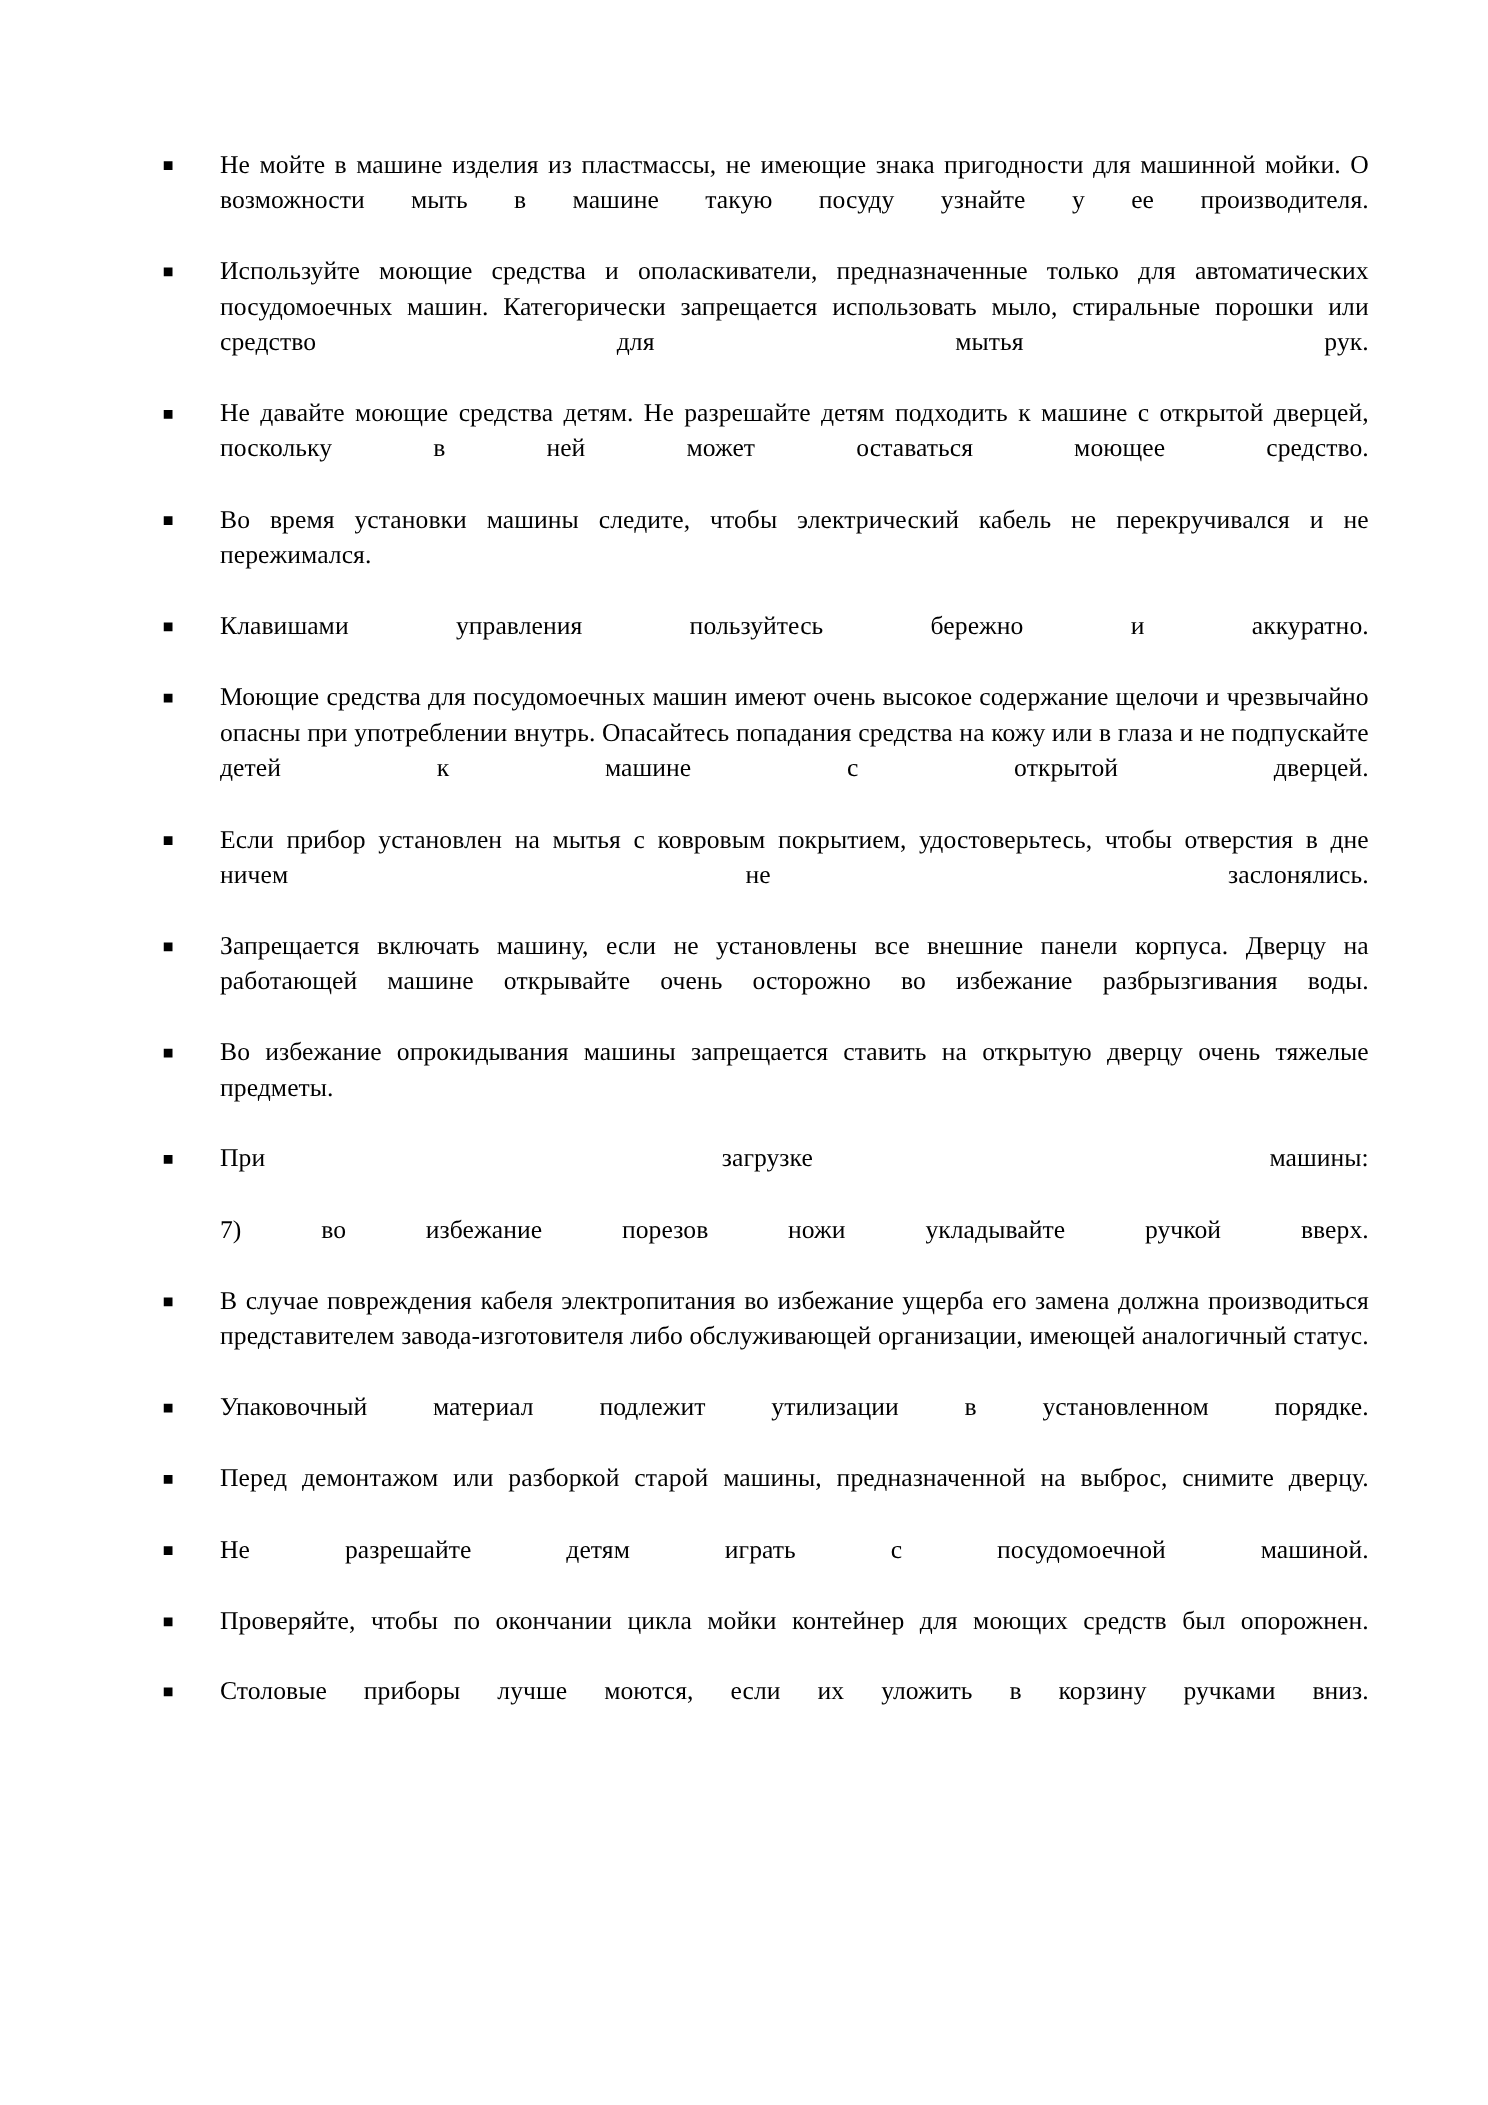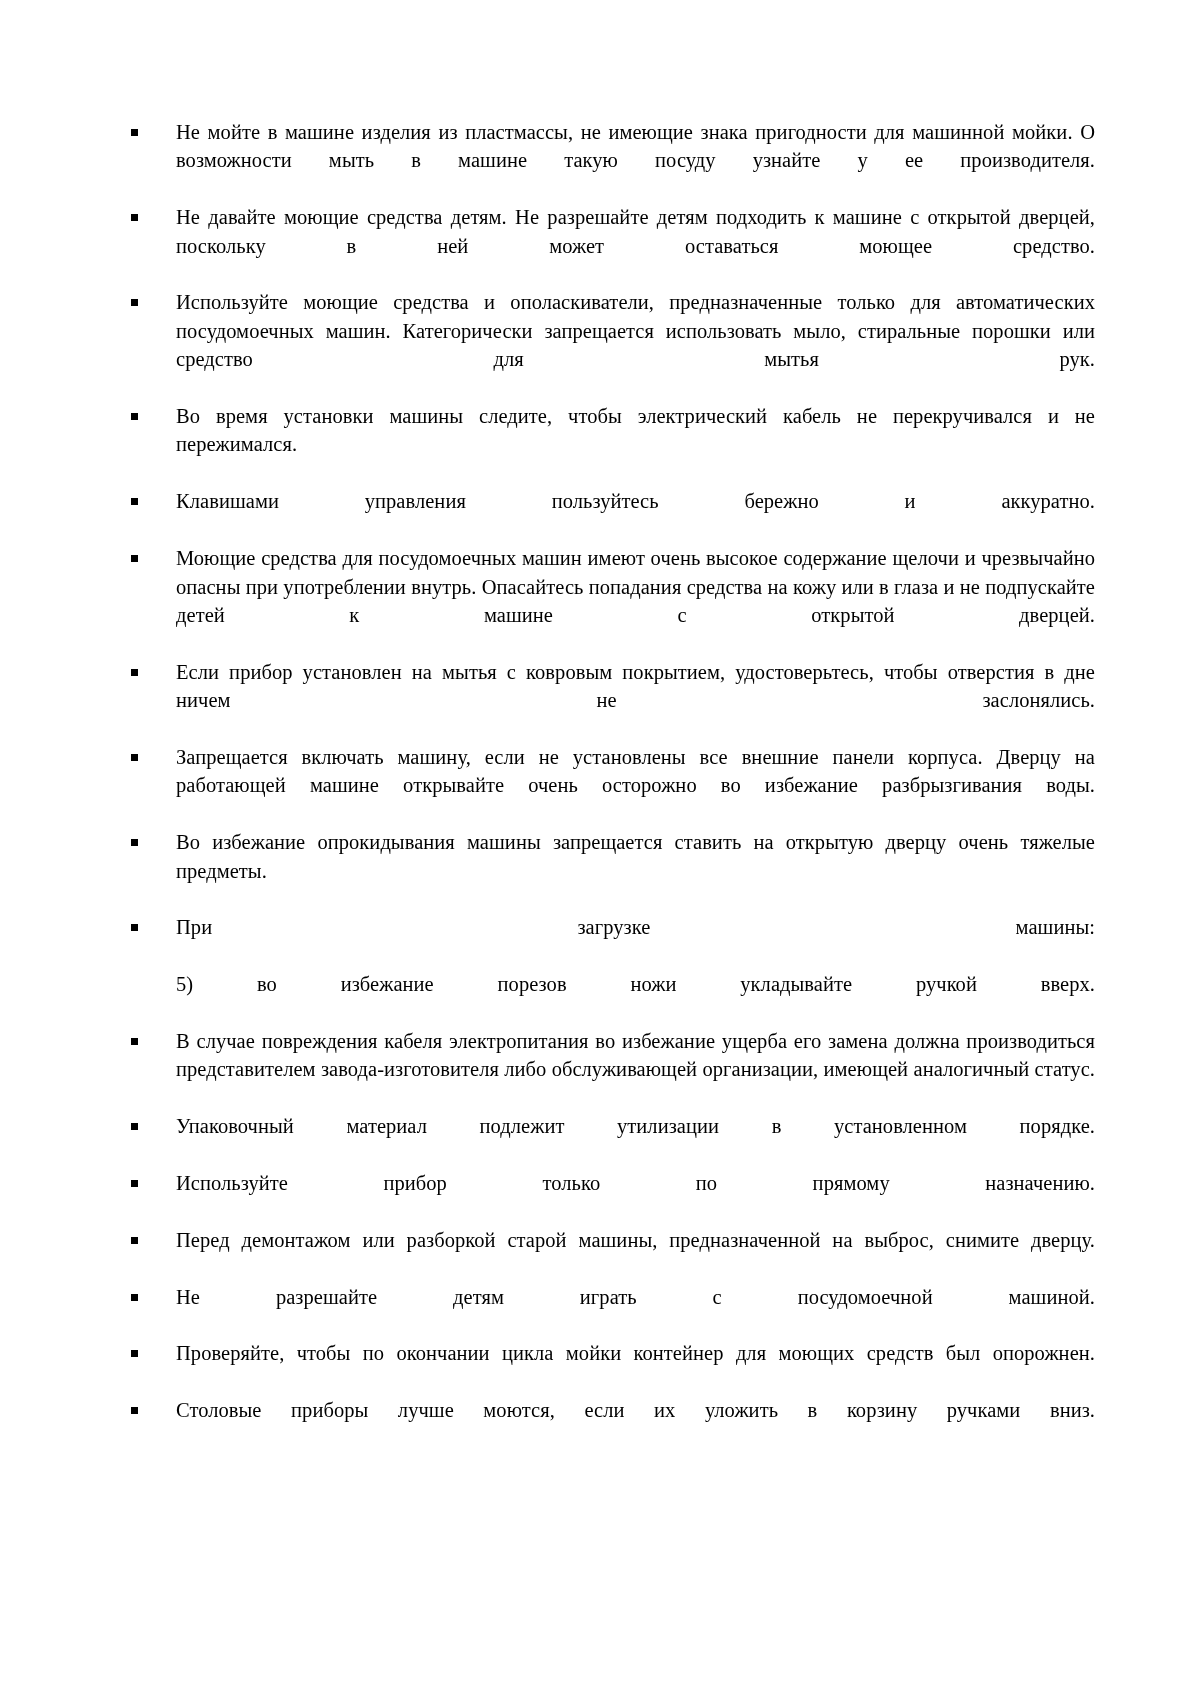--- a/index.html
+++ b/index.html
@@ -85,25 +85,25 @@
 <div class="page">
 
   <div class="content">
     <ul class="bullet-list" id="bullet-list">
         <li class="bullet-item">
           <span class="bullet-marker"></span>
           <span class="item-text">Не мойте в машине изделия из пластмассы, не имеющие знака пригодности для машинной мойки. О возможности мыть в машине такую посуду узнайте у ее производителя.</span>
         </li>
         <li class="bullet-item">
           <span class="bullet-marker"></span>
-          <span class="item-text">Не давайте моющие средства детям. Не разрешайте детям подходить к машине с открытой дверцей, поскольку в ней может оставаться моющее средство.</span>
+          <span class="item-text">Используйте моющие средства и ополаскиватели, предназначенные только для автоматических посудомоечных машин. Категорически запрещается использовать мыло, стиральные порошки или средство для мытья рук.</span>
         </li>
         <li class="bullet-item">
           <span class="bullet-marker"></span>
-          <span class="item-text">Используйте моющие средства и ополаскиватели, предназначенные только для автоматических посудомоечных машин. Категорически запрещается использовать мыло, стиральные порошки или средство для мытья рук.</span>
+          <span class="item-text">Не давайте моющие средства детям. Не разрешайте детям подходить к машине с открытой дверцей, поскольку в ней может оставаться моющее средство.</span>
         </li>
         <li class="bullet-item">
           <span class="bullet-marker"></span>
           <span class="item-text">Во время установки машины следите, чтобы электрический кабель не перекручивался и не пережимался.</span>
         </li>
         <li class="bullet-item">
           <span class="bullet-marker"></span>
           <span class="item-text">Клавишами управления пользуйтесь бережно и аккуратно.</span>
         </li>
         <li class="bullet-item">
@@ -118,33 +118,29 @@
           <span class="bullet-marker"></span>
           <span class="item-text">Запрещается включать машину, если не установлены все внешние панели корпуса. Дверцу на работающей машине открывайте очень осторожно во избежание разбрызгивания воды.</span>
         </li>
         <li class="bullet-item">
           <span class="bullet-marker"></span>
           <span class="item-text">Во избежание опрокидывания машины запрещается ставить на открытую дверцу очень тяжелые предметы.</span>
         </li>
         <li class="bullet-item">
           <span class="bullet-marker"></span>
           <span class="item-text">При загрузке машины:</span>
-          <span class="sub-line">5) во избежание порезов ножи укладывайте ручкой вверх.</span>
+          <span class="sub-line">7) во избежание порезов ножи укладывайте ручкой вверх.</span>
         </li>
         <li class="bullet-item">
           <span class="bullet-marker"></span>
           <span class="item-text">В случае повреждения кабеля электропитания во избежание ущерба его замена должна производиться представителем завода-изготовителя либо обслуживающей организации, имеющей аналогичный статус.</span>
         </li>
         <li class="bullet-item">
           <span class="bullet-marker"></span>
           <span class="item-text">Упаковочный материал подлежит утилизации в установленном порядке.</span>
-        </li>
-        <li class="bullet-item">
-          <span class="bullet-marker"></span>
-          <span class="item-text">Используйте прибор только по прямому назначению.</span>
         </li>
         <li class="bullet-item">
           <span class="bullet-marker"></span>
           <span class="item-text">Перед демонтажом или разборкой старой машины, предназначенной на выброс, снимите дверцу.</span>
         </li>
         <li class="bullet-item">
           <span class="bullet-marker"></span>
           <span class="item-text">Не разрешайте детям играть с посудомоечной машиной.</span>
         </li>
         <li class="bullet-item">

